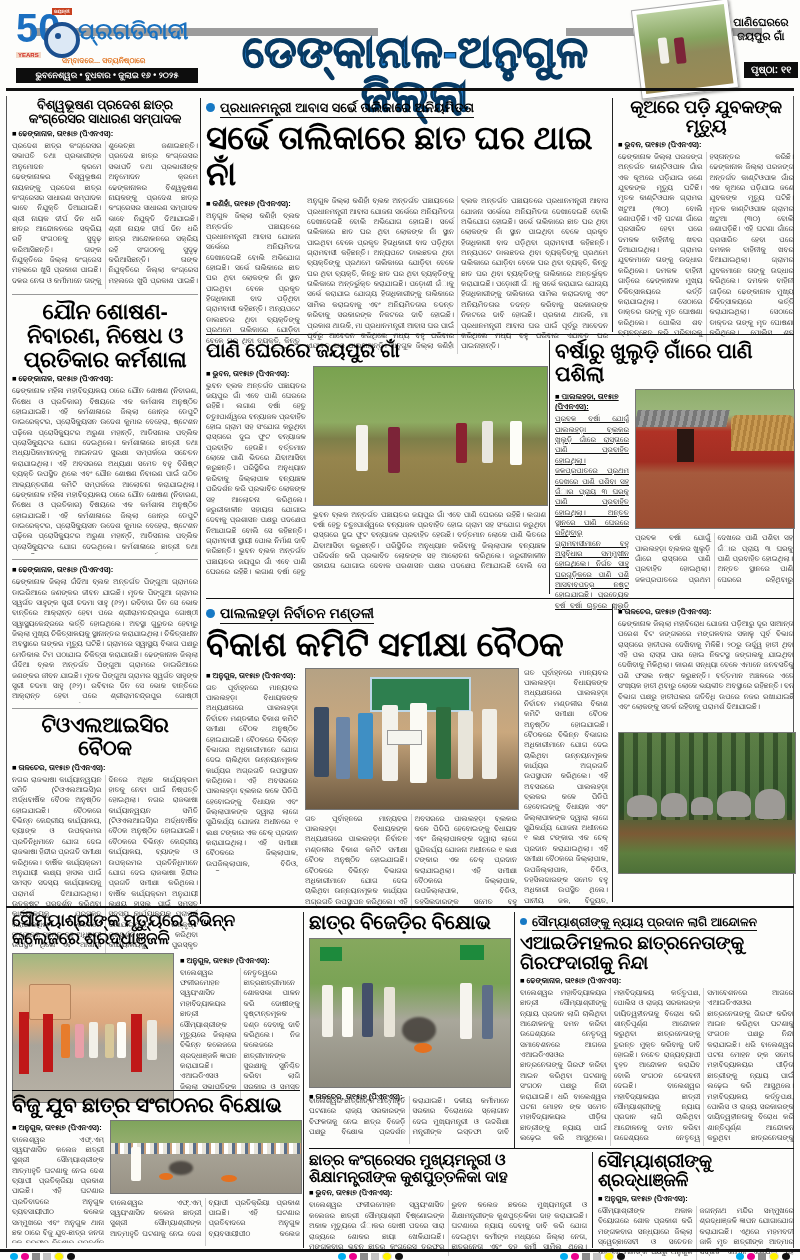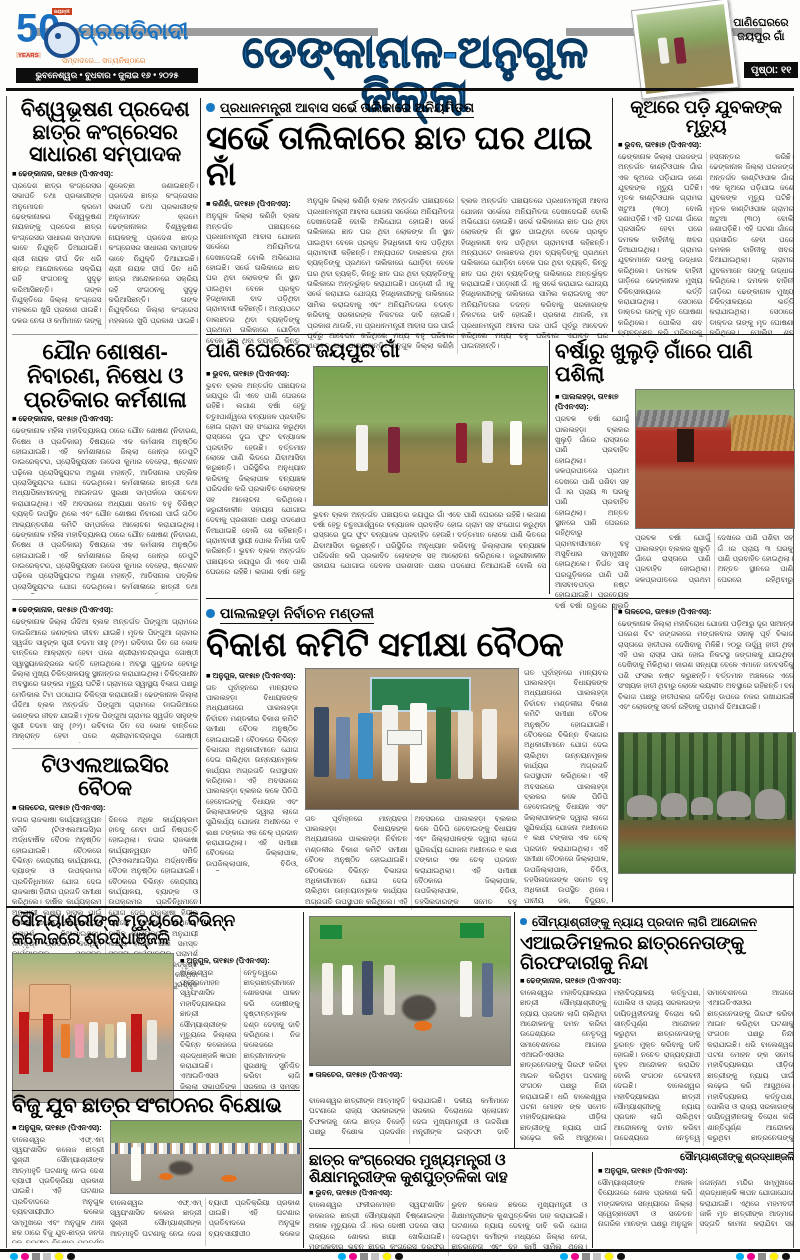--- a/index.html
+++ b/index.html
@@ -28,21 +28,21 @@
   .bar-gray{position:absolute;top:28px;height:8px;background:#9c9c9c;}
   .logo-wrap{position:absolute;left:14px;top:8px;width:186px;height:78px;}
   .logo-5{position:absolute;left:2px;top:2px;font-size:52px;font-weight:bold;color:#1b6fc0;line-height:.9;}
   .logo-ring{position:absolute;left:30px;top:14px;width:28px;height:28px;border:4px solid #1b4f8f;
              border-radius:50%;background:#dce8f5;}
   .logo-ring::after{content:"";position:absolute;left:7px;top:7px;width:6px;height:6px;border-radius:50%;background:#1b4f8f;}
   .logo-years{position:absolute;left:2px;top:44px;font-size:6px;font-weight:bold;color:#d0281e;
               background:#f3d9c8;padding:0 2px;}
   .logo-mini{position:absolute;left:38px;top:0;font-size:5px;font-weight:bold;color:#fff;background:#c8401e;padding:0 2px;}
   .logo-name{position:absolute;left:64px;top:10px;font-size:23px;font-weight:bold;color:#1b72c0;}
-  .logo-tag{position:absolute;left:36px;top:48px;font-size:7.5px;font-weight:normal;color:#e0721e;padding-left:12px;}
+  .logo-tag{position:absolute;left:36px;top:48px;font-size:7.5px;font-weight:bold;color:#e0721e;padding-left:12px;}
   .date-bar{position:absolute;left:2px;top:60px;width:182px;background:#0d0d0d;color:#fff;
             font-size:8.5px;font-weight:bold;text-align:center;padding:2px 0;}
   .mast-title{position:absolute;left:200px;top:30px;width:430px;text-align:center;
               font-size:44px;font-weight:bold;color:#2688db;-webkit-text-stroke:1.2px #083a63;
               text-stroke:1.2px #083a63;line-height:1;}
   .polaroid{position:absolute;left:636px;top:4px;width:88px;height:80px;background:#fff;
             border:1px solid #aaa;box-shadow:1px 2px 3px rgba(0,0,0,.35);transform:rotate(-7deg);padding:4px;}
   .polaroid-img{width:100%;height:100%;background:
       linear-gradient(180deg,#b9cf9e 0%,#86a45f 38%,#8f8a5a 55%,#9b8a55 100%);position:relative;overflow:hidden;}
   .mast-cap{position:absolute;left:726px;top:16px;width:70px;text-align:center;
@@ -117,21 +117,21 @@
   <div class="page-label">ପୃଷ୍ଠା: ୧୧</div>
 
   <div class="rule-h thick" style="left:6px;top:88px;width:788px;"></div>
 
   <div class="rule-v" style="left:6px;top:96px;height:1152px;background:#555;"></div>
   <div class="rule-v" style="left:793px;top:96px;height:1152px;background:#555;"></div>
 
   <div class="abs" style="left:12px;top:98px;width:186px;height:806px;">
 
     <div>
-      <div class="headline center" style="font-size:21px;">ବିଶ୍ୱଭୂଷଣ ପ୍ରଦେଶ ଛାତ୍ର କଂଗ୍ରେସର ସାଧାରଣ ସମ୍ପାଦକ</div>
+      <div class="headline center" style="font-size:13px;">ବିଶ୍ୱଭୂଷଣ ପ୍ରଦେଶ ଛାତ୍ର କଂଗ୍ରେସର ସାଧାରଣ ସମ୍ପାଦକ</div>
       <div class="dateline">■ ଢେଙ୍କାନାଳ, ତା୧୫ା୭ (ପିଏନଏସ):</div>
       <div class="bodytext cols2" style="height:148px;">ପ୍ରଦେଶ ଛାତ୍ର କଂଗ୍ରେସର ସଭାପତି ତଥା ପ୍ରଭାରୀଙ୍କ ଅନୁମୋଦନ କ୍ରମେ ଢେଙ୍କାନାଳର ବିଶ୍ୱଭୂଷଣ ନାୟକଙ୍କୁ ପ୍ରଦେଶ ଛାତ୍ର କଂଗ୍ରେସର ସାଧାରଣ ସମ୍ପାଦକ ଭାବେ ନିଯୁକ୍ତି ଦିଆଯାଇଛି। ଶ୍ରୀ ନାୟକ ଦୀର୍ଘ ଦିନ ଧରି ଛାତ୍ର ଆନ୍ଦୋଳନରେ ସକ୍ରିୟ ରହି ସଂଗଠନକୁ ସୁଦୃଢ଼ କରିଆସିଛନ୍ତି। ତାଙ୍କ ନିଯୁକ୍ତିରେ ଜିଲ୍ଲା କଂଗ୍ରେସ ମହଲରେ ଖୁସି ପ୍ରକାଶ ପାଇଛି। ଦଳର ନେତା ଓ କର୍ମୀମାନେ ତାଙ୍କୁ ଶୁଭେଚ୍ଛା ଜଣାଇଛନ୍ତି। ପ୍ରଦେଶ ଛାତ୍ର କଂଗ୍ରେସର ସଭାପତି ତଥା ପ୍ରଭାରୀଙ୍କ ଅନୁମୋଦନ କ୍ରମେ ଢେଙ୍କାନାଳର ବିଶ୍ୱଭୂଷଣ ନାୟକଙ୍କୁ ପ୍ରଦେଶ ଛାତ୍ର କଂଗ୍ରେସର ସାଧାରଣ ସମ୍ପାଦକ ଭାବେ ନିଯୁକ୍ତି ଦିଆଯାଇଛି। ଶ୍ରୀ ନାୟକ ଦୀର୍ଘ ଦିନ ଧରି ଛାତ୍ର ଆନ୍ଦୋଳନରେ ସକ୍ରିୟ ରହି ସଂଗଠନକୁ ସୁଦୃଢ଼ କରିଆସିଛନ୍ତି। ତାଙ୍କ ନିଯୁକ୍ତିରେ ଜିଲ୍ଲା କଂଗ୍ରେସ ମହଲରେ ଖୁସି ପ୍ରକାଶ ପାଇଛି। ଦଳର ନେତା ଓ କର୍ମୀମାନେ ତାଙ୍କୁ ଶୁଭେଚ୍ଛା ଜଣାଇଛନ୍ତି।</div>
     </div>
     <div style="border-top:1px solid #999;margin:5px 0;"></div>
 
     <div>
       <div class="headline center" style="font-size:22px;">ଯୌନ ଶୋଷଣ-ନିବାରଣ, ନିଷେଧ ଓ ପ୍ରତିକାର କର୍ମଶାଳା</div>
       <div class="dateline">■ ଢେଙ୍କାନାଳ, ତା୧୫ା୭ (ପିଏନଏସ):</div>
       <div class="bodytext" style="height:168px;">ଢେଙ୍କାନାଳ ମହିଳା ମହାବିଦ୍ୟାଳୟ ଠାରେ ଯୌନ ଶୋଷଣ (ନିବାରଣ, ନିଷେଧ ଓ ପ୍ରତିକାର) ବିଷୟରେ ଏକ କର୍ମଶାଳା ଅନୁଷ୍ଠିତ ହୋଇଯାଇଛି। ଏହି କର୍ମଶାଳାରେ ଜିଲ୍ଲା ଜୋନ୍‌ର ଡେପୁଟି ଡାଇରେକ୍ଟର, ପ୍ରୋସିକ୍ୟୁସନ ଉଦେଶ କୁମାର ବେହେରା, ଷ୍ଟେଶନ ପଢ଼ିଲେ ପ୍ରୋସିକ୍ୟୁଟର ଅରୁଣା ମହାନ୍ତି, ଆଡିସନାଲ ପବ୍ଲିକ ପ୍ରୋସିକ୍ୟୁଟର ଯୋଗ ଦେଇଥିଲେ। କର୍ମଶାଳାରେ ଛାତ୍ରୀ ତଥା ଅଧ୍ୟାପିକାମାନଙ୍କୁ ଆଇନଗତ ସୁରକ୍ଷା ସମ୍ପର୍କରେ ସଚେତନ କରାଯାଇଥିଲା। ଏହି ଅବସରରେ ଅଧ୍ୟକ୍ଷା ସମେତ ବହୁ ବିଶିଷ୍ଟ ବ୍ୟକ୍ତି ଉପସ୍ଥିତ ଥିଲେ ଏବଂ ଯୌନ ଶୋଷଣ ନିବାରଣ ପାଇଁ ଗଠିତ ଆଭ୍ୟନ୍ତରୀଣ କମିଟି ସମ୍ପର୍କରେ ଆଲୋଚନା କରାଯାଇଥିଲା। ଢେଙ୍କାନାଳ ମହିଳା ମହାବିଦ୍ୟାଳୟ ଠାରେ ଯୌନ ଶୋଷଣ (ନିବାରଣ, ନିଷେଧ ଓ ପ୍ରତିକାର) ବିଷୟରେ ଏକ କର୍ମଶାଳା ଅନୁଷ୍ଠିତ ହୋଇଯାଇଛି। ଏହି କର୍ମଶାଳାରେ ଜିଲ୍ଲା ଜୋନ୍‌ର ଡେପୁଟି ଡାଇରେକ୍ଟର, ପ୍ରୋସିକ୍ୟୁସନ ଉଦେଶ କୁମାର ବେହେରା, ଷ୍ଟେଶନ ପଢ଼ିଲେ ପ୍ରୋସିକ୍ୟୁଟର ଅରୁଣା ମହାନ୍ତି, ଆଡିସନାଲ ପବ୍ଲିକ ପ୍ରୋସିକ୍ୟୁଟର ଯୋଗ ଦେଇଥିଲେ। କର୍ମଶାଳାରେ ଛାତ୍ରୀ ତଥା ଅଧ୍ୟାପିକାମାନଙ୍କୁ ଆଇନଗତ ସୁରକ୍ଷା ସମ୍ପର୍କରେ ସଚେତନ କରାଯାଇଥିଲା। ଏହି ଅବସରରେ ଅଧ୍ୟକ୍ଷା ସମେତ ବହୁ ବିଶିଷ୍ଟ ବ୍ୟକ୍ତି ଉପସ୍ଥିତ ଥିଲେ ଏବଂ ଯୌନ ଶୋଷଣ ନିବାରଣ ପାଇଁ ଗଠିତ ଆଭ୍ୟନ୍ତରୀଣ କମିଟି ସମ୍ପର୍କରେ ଆଲୋଚନା କରାଯାଇଥିଲା।</div>
     </div>
@@ -196,21 +196,21 @@
         </div>
       </div>
     </div>
   </div>
 
   <div class="rule-v" style="left:549px;top:340px;height:254px;"></div>
 
   <div class="abs" style="left:555px;top:340px;width:238px;height:254px;">
     <div class="headline" style="font-size:21px;">ବର୍ଷାରୁ ଖୁଲୁଡ଼ି ଗାଁରେ ପାଣି ପଶିଲା</div>
     <div style="display:flex;gap:6px;margin-top:4px;">
-      <div style="width:74px;">
+      <div style="width:74px;text-decoration:underline;">
         <div class="dateline">■ ପାଲଲହଡ଼ା, ତା୧୫ା୭ (ପିଏନଏସ):</div>
         <div class="bodytext" style="height:196px;">ପ୍ରବଳ ବର୍ଷା ଯୋଗୁଁ ପାଲଲହଡ଼ା ବ୍ଲକର ଖୁଲୁଡ଼ି ଗାଁରେ ରାସ୍ତାରେ ପାଣି ପ୍ରବାହିତ ହୋଇଥିଲା। ଜଳପ୍ରପାତରେ ପ୍ରଥମ ଦେଖରେ ପାଣି ପଶିବା ସହ ଗଁାର ପ୍ରାୟ ୩ ଘରକୁ ପାଣି ପ୍ରବାହିତ ହୋଇଥିଲା। ଅନ୍ତତ ସ୍ଥାନରେ ପାଣି ଘେରରେ ରହିଥିବାରୁ ଗ୍ରାମବାସୀମାନେ ବହୁ ଅସୁବିଧାର ସମ୍ମୁଖୀନ ହୋଇଥିଲେ। ନିର୍ଗତ ସାହୁ ଘରଗୁଡ଼ିକରେ ପାଣି ପଶି ଆସବାବପତ୍ର ନଷ୍ଟ ହୋଇଯାଇଛି। ପ୍ରତ୍ୟେକ ବର୍ଷ ବର୍ଷା ଋତୁରେ ଖୁଲୁଡ଼ି ଜଳପ୍ରପାତର ବଢ଼ି ପାଣି ପଶିବା ସମସ୍ୟାର ସ୍ଥାୟୀ ସମାଧାନ କରାଇବାକୁ ଗ୍ରାମବାସୀ ଦାବି କରିଛନ୍ତି। ପ୍ରବଳ ବର୍ଷା ଯୋଗୁଁ ପାଲଲହଡ଼ା ବ୍ଲକର ଖୁଲୁଡ଼ି ଗାଁରେ ରାସ୍ତାରେ ପାଣି ପ୍ରବାହିତ ହୋଇଥିଲା। ଜଳପ୍ରପାତରେ ପ୍ରଥମ ଦେଖରେ ପାଣି ପଶିବା ସହ ଗଁାର ପ୍ରାୟ ୩ ଘରକୁ ପାଣି ପ୍ରବାହିତ ହୋଇଥିଲା। ଅନ୍ତତ ସ୍ଥାନରେ ପାଣି ଘେରରେ ରହିଥିବାରୁ ଗ୍ରାମବାସୀମାନେ ବହୁ ଅସୁବିଧାର ସମ୍ମୁଖୀନ ହୋଇଥିଲେ। ନିର୍ଗତ ସାହୁ ଘରଗୁଡ଼ିକରେ ପାଣି ପଶି ଆସବାବପତ୍ର ନଷ୍ଟ ହୋଇଯାଇଛି। ପ୍ରତ୍ୟେକ ବର୍ଷ ବର୍ଷା ଋତୁରେ ଖୁଲୁଡ଼ି ଜଳପ୍ରପାତର ବଢ଼ି ପାଣି ପଶିବା ସମସ୍ୟାର ସ୍ଥାୟୀ ସମାଧାନ କରାଇବାକୁ ଗ୍ରାମବାସୀ ଦାବି କରିଛନ୍ତି।</div>
       </div>
       <div style="flex:1;">
         <div class="photo ph-khuludi" style="width:100%;height:138px;">
           <div class="roof"></div>
           <div class="thatch"></div>
           <div class="door"></div>
         </div>
         <div class="bodytext cols2" style="height:56px;margin-top:4px;">ପ୍ରବଳ ବର୍ଷା ଯୋଗୁଁ ପାଲଲହଡ଼ା ବ୍ଲକର ଖୁଲୁଡ଼ି ଗାଁରେ ରାସ୍ତାରେ ପାଣି ପ୍ରବାହିତ ହୋଇଥିଲା। ଜଳପ୍ରପାତରେ ପ୍ରଥମ ଦେଖରେ ପାଣି ପଶିବା ସହ ଗଁାର ପ୍ରାୟ ୩ ଘରକୁ ପାଣି ପ୍ରବାହିତ ହୋଇଥିଲା। ଅନ୍ତତ ସ୍ଥାନରେ ପାଣି ଘେରରେ ରହିଥିବାରୁ ଗ୍ରାମବାସୀମାନେ ବହୁ ଅସୁବିଧାର ସମ୍ମୁଖୀନ ହୋଇଥିଲେ। ନିର୍ଗତ ସାହୁ ଘରଗୁଡ଼ିକରେ ପାଣି ପଶି ଆସବାବପତ୍ର ନଷ୍ଟ ହୋଇଯାଇଛି। ପ୍ରତ୍ୟେକ ବର୍ଷ ବର୍ଷା ଋତୁରେ ଖୁଲୁଡ଼ି ଜଳପ୍ରପାତର ବଢ଼ି ପାଣି ପଶିବା ସମସ୍ୟାର ସ୍ଥାୟୀ ସମାଧାନ କରାଇବାକୁ ଗ୍ରାମବାସୀ ଦାବି କରିଛନ୍ତି।</div>
@@ -284,20 +284,21 @@
       <div style="flex:1;">
         <div class="dateline">■ ଅନୁଗୁଳ, ତା୧୫ା୭ (ପିଏନଏସ):</div>
         <div class="bodytext cols2" style="height:134px;">ବାଲେଶ୍ୱର ଫକୀରମୋହନ ସ୍ୱୟଂଶାସିତ ମହାବିଦ୍ୟାଳୟର ଛାତ୍ରୀ ସୌମ୍ୟାଶ୍ରୀଙ୍କ ମୃତ୍ୟୁରେ ଜିଲ୍ଲାର ବିଭିନ୍ନ କଲେଜରେ ଶ୍ରଦ୍ଧାଞ୍ଜଳି ଜ୍ଞାପନ କରାଯାଇଛି। ଏଆଇଡିଏସଓ ଜିଲ୍ଲା ସଭାପତିଙ୍କ ନେତୃତ୍ୱରେ ଛାତ୍ରଛାତ୍ରୀମାନେ ଶୋକସଭା ପାଳନ କରି ଦୋଷୀଙ୍କୁ ଦୃଷ୍ଟାନ୍ତମୂଳକ ଦଣ୍ଡ ଦେବାକୁ ଦାବି କରିଥିଲେ। ନିଜ କଲେଜରେ ଛାତ୍ରୀମାନଙ୍କ ସୁରକ୍ଷାକୁ ସୁନିଶ୍ଚିତ କରିବା ଲାଗି ସରକାର ଓ ସମସ୍ତ ଶିକ୍ଷାନୁଷ୍ଠାନ ପଦକ୍ଷେପ ନେବା ପାଇଁ ଛାତ୍ର ଆନ୍ଦୋଳନ ମାଧ୍ୟମରେ ଦାବି ହୋଇଥିଲା। ଏହି କାର୍ଯ୍ୟକ୍ରମରେ ଅଧ୍ୟାପକ ଓ ବୁଦ୍ଧିଜୀବୀମାନେ ସାମିଲ ହୋଇଥିଲେ।</div>
       </div>
     </div>
   </div>
 
   <div class="rule-v" style="left:303px;top:912px;height:336px;"></div>
 
   <div class="abs" style="left:309px;top:912px;width:200px;height:230px;">
+    <div class="headline" style="font-size:20px;">ଛାତ୍ର ବିଜେଡ଼ିର ବିକ୍ଷୋଭ</div>
     <div class="photo ph-bjdflag" style="width:100%;height:148px;margin-top:4px;">
       <div class="flagG" style="left:10px;top:8px;width:22px;height:14px;"></div>
       <div class="flagG" style="left:150px;top:6px;width:24px;height:15px;"></div>
       <span class="fig" style="left:12px;top:46px;width:11px;height:52px;background:#f4f2ea;"></span>
       <span class="fig" style="left:32px;top:48px;width:11px;height:50px;background:#fdfcf6;"></span>
       <span class="fig" style="left:52px;top:44px;width:11px;height:54px;background:#44506a;"></span>
       <span class="fig" style="left:74px;top:48px;width:11px;height:50px;background:#e8e4d8;"></span>
       <span class="fig" style="left:150px;top:44px;width:12px;height:56px;background:#f6f4ee;"></span>
       <span class="fig" style="left:172px;top:46px;width:11px;height:54px;background:#5e6e88;"></span>
       <div class="smoke" style="left:92px;top:78px;width:34px;height:26px;"></div>
@@ -344,21 +345,21 @@
 
   <div class="abs" style="left:309px;top:1152px;width:278px;height:98px;">
     <div class="headline" style="font-size:15.5px;">ଛାତ୍ର କଂଗ୍ରେସର ମୁଖ୍ୟମନ୍ତ୍ରୀ ଓ ଶିକ୍ଷାମନ୍ତ୍ରୀଙ୍କ କୁଶପୁତ୍ତଳିକା ଦାହ</div>
     <div class="dateline">■ ଭୁବନ, ତା୧୫ା୭ (ପିଏନଏସ):</div>
     <div class="bodytext cols2" style="height:56px;">ବାଲେଶ୍ୱର ଫକୀରମୋହନ ସ୍ୱୟଂଶାସିତ କଲେଜର ଛାତ୍ରୀ ସୌମ୍ୟାଶ୍ରୀ ବିଷ୍ଣୋଇଙ୍କ ଅକାଳ ମୃତ୍ୟୁରେ ଗଁାକର ଦୋଷୀ ପଦରେ ସାରା ରାଜ୍ୟରେ ଶୋକର ଛାୟା ଖେଳିଯାଇଛି। ମଙ୍ଗଳବାର ଭୁବନ ଛାତ୍ର କଂଗ୍ରେସ ତରଫରୁ ଭୁବନ କଲେଜ ଛକରେ ମୁଖ୍ୟମନ୍ତ୍ରୀ ଓ ଶିକ୍ଷାମନ୍ତ୍ରୀଙ୍କ କୁଶପୁତ୍ତଳିକା ଦାହ କରାଯାଇଛି। ଘଟଣାରେ ନ୍ୟାୟ ଦେବାକୁ ଦାବି କରି ଯୋଗ ଦେଇଥିବା କର୍ମୀଙ୍କ ମଧ୍ୟରେ ଜିଲ୍ଲା ନେତା, ଛାତ୍ରନେତା ଏବଂ ବହୁ କର୍ମୀ ସାମିଲ ଥିଲେ। ଦୋଷୀଙ୍କୁ ଦୃଷ୍ଟାନ୍ତମୂଳକ ଦଣ୍ଡ ନଦେଲେ ଆଗାମୀ ଦିନରେ ବୃହତ ଆନ୍ଦୋଳନ ପ୍ରସ୍ତୁତ ଦାବି କରିଛନ୍ତି।</div>
   </div>
 
   <div class="rule-v" style="left:592px;top:1152px;height:96px;"></div>
 
   <div class="abs" style="left:598px;top:1152px;width:196px;height:98px;">
-    <div class="headline" style="font-size:10px;text-align:right;">ସୌମ୍ୟାଶ୍ରୀଙ୍କୁ ଶ୍ରଦ୍ଧାଞ୍ଜଳି</div>
+    <div class="headline" style="font-size:18px;">ସୌମ୍ୟାଶ୍ରୀଙ୍କୁ ଶ୍ରଦ୍ଧାଞ୍ଜଳି</div>
     <div class="dateline">■ ଅନୁଗୁଳ, ତା୧୫ା୭ (ପିଏନଏସ):</div>
     <div class="bodytext cols2" style="height:56px;">ସୌମ୍ୟାଶ୍ରୀଙ୍କ ଅକାଳ ବିୟୋଗରେ ଶୋକ ପ୍ରକାଶ କରି ମଙ୍ଗଳବାର ସନ୍ଧ୍ୟାରେ ଜିଲ୍ଲା ସ୍ୱେଚ୍ଛାସେବୀ ଓ ସଚେତନ ନାଗରିକ ମାନଙ୍କ ପକ୍ଷରୁ ଅନୁଗୁଳ ଜଗନ୍ନାଥ ମନ୍ଦିର ସମ୍ମୁଖରେ ଶ୍ରଦ୍ଧାଞ୍ଜଳି ଜ୍ଞାପନ ଯୋଗାଯୋଗ କରାଯାଇଛି। ଏଥିରେ ମହମବତୀ ଜାଳି ମୃତ ଛାତ୍ରୀଙ୍କ ଆତ୍ମାର ସଦ୍‌ଗତି କାମନା କରାଯିବା ସହ ଦୋଷୀଙ୍କୁ କଠୋର ଦଣ୍ଡ ଦେବାକୁ ଦାବି କରାଯାଇଥିଲା।</div>
   </div>
 
   <div class="rule-h thick" style="left:0;top:1249px;width:800px;"></div>
 
   <div class="reg" style="left:10px;">
     <i style="background:#00aeef;"></i>
     <i style="background:#ec008c;"></i>
     <i class="sq" style="background:#8c8c8c;"></i>

